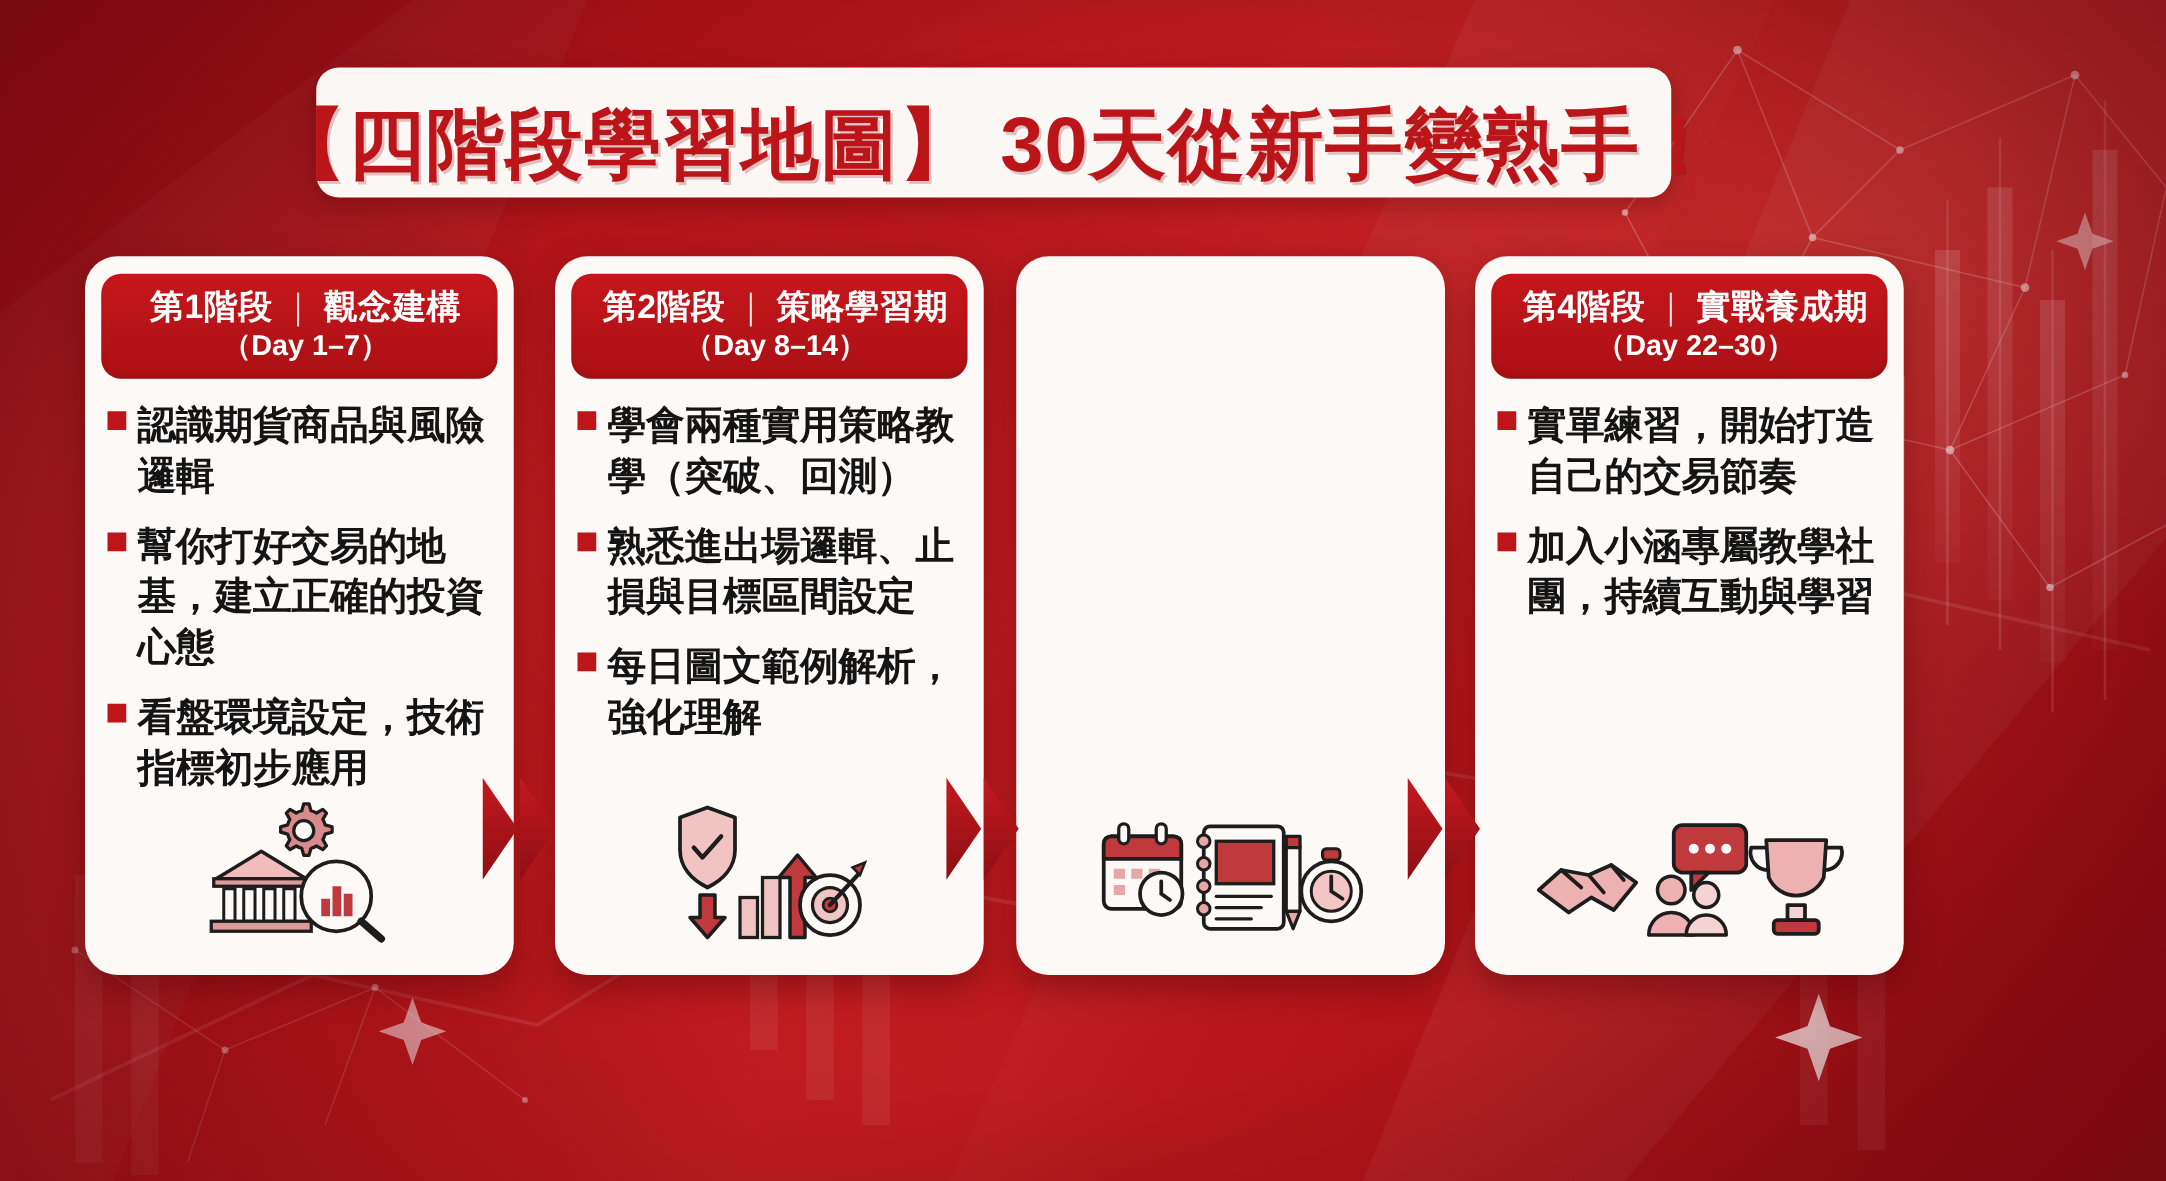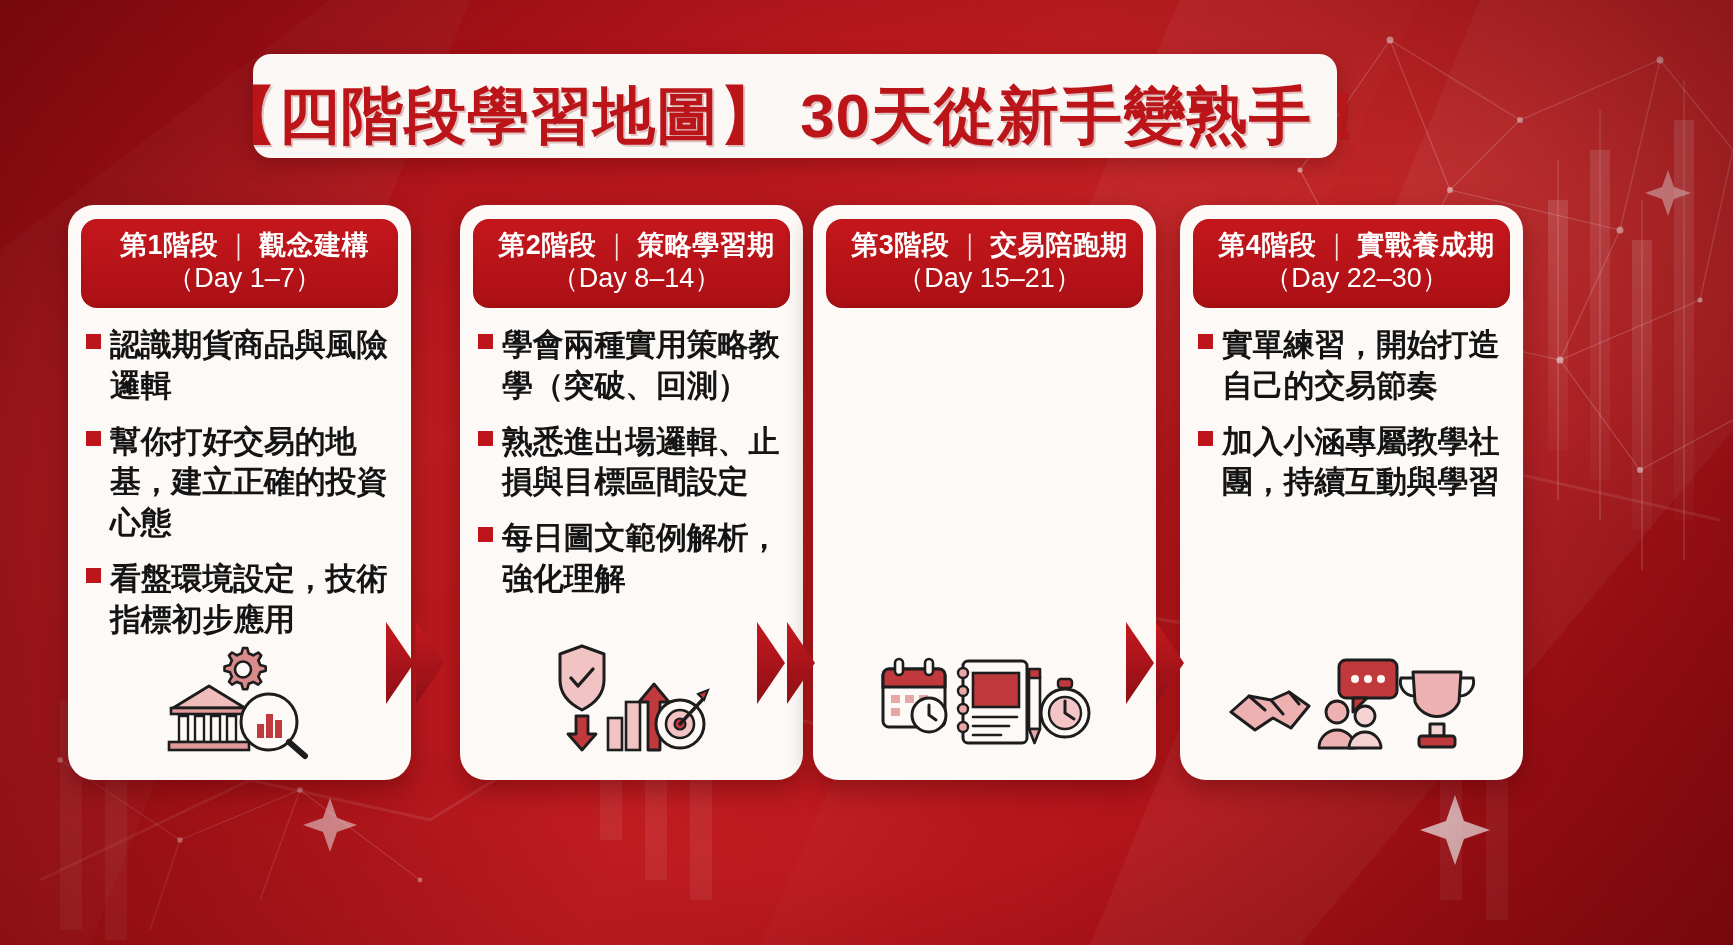--- a/index.html
+++ b/index.html
@@ -73,21 +73,21 @@
     width: 343px;
     height: 575px;
     background: #fcf9f6;
     border-radius: 26px;
     box-shadow: 0 10px 26px rgba(74,2,6,0.40);
     display: flex;
     flex-direction: column;
     overflow: hidden;
   }
   .card-1 { left: 68px; }
-  .card-2 { left: 460px; }
+  .card-2 { left: 444px; }
   .card-3 { left: 813px; }
   .card-4 { left: 1180px; }
 
   .card-header {
     margin: 14px 13px 0 13px;
     background: linear-gradient(180deg, #c5171c 0%, #ab1015 100%);
     border-radius: 16px;
     padding: 10px 6px 12px 16px;
     text-align: center;
     color: #ffffff;
@@ -100,22 +100,22 @@
     white-space: nowrap;
     letter-spacing: 0.5px;
   }
   .hdr-sep {
     display: inline-block;
     margin: 0 7px;
     font-weight: 400;
     opacity: 0.88;
   }
   .card-header .hdr-line2 {
-    font-size: 27px;
-    font-weight: 400;
+    font-size: 23px;
+    font-weight: 700;
     line-height: 1.25;
     white-space: nowrap;
   }
 
   .bullets {
     list-style: none;
     padding: 17px 16px 0 18px;
     flex: 0 0 auto;
   }
   .bullet {
@@ -350,26 +350,20 @@
           <circle cx="128" cy="88" r="24" fill="#fcf9f6" stroke="#1d1d1d" stroke-width="3"></circle>
           <circle cx="128" cy="88" r="14" fill="#f2c3c3" stroke="#1d1d1d" stroke-width="2.6"></circle>
           <circle cx="128" cy="88" r="5.5" fill="#c0393c" stroke="#1d1d1d" stroke-width="2.2"></circle>
           <line x1="128" y1="88" x2="152" y2="62" stroke="#1d1d1d" stroke-width="3.4" stroke-linecap="round"></line>
           <path d="M146,58 l10,-4 l-4,10 z" fill="#c0393c" stroke="#1d1d1d" stroke-width="2"></path>
         </svg>
       </div>
     </div>
 
     <div class="card card-3">
-      <div class="card-header">
-        <div class="hdr-line1">
-          <span>第3階段</span><span class="hdr-sep">｜</span><span>交易陪跑期</span>
-        </div>
-        <div class="hdr-line2">（Day 15–21）</div>
-      </div>
       <div class="card-icon">
         <svg width="215" height="105" viewBox="0 0 215 105">
 
           <rect x="6" y="18" width="62" height="58" rx="6" fill="#fcf9f6" stroke="#1d1d1d" stroke-width="3"></rect>
           <path d="M6,24 a6,6 0 0 1 6,-6 l50,0 a6,6 0 0 1 6,6 l0,12 l-62,0 z" fill="#c0393c" stroke="#1d1d1d" stroke-width="3"></path>
           <g fill="#fcf9f6" stroke="#1d1d1d" stroke-width="2.6">
             <rect x="18" y="8" width="8" height="16" rx="4"></rect>
             <rect x="48" y="8" width="8" height="16" rx="4"></rect>
           </g>
           <g fill="#e8a7a7">

